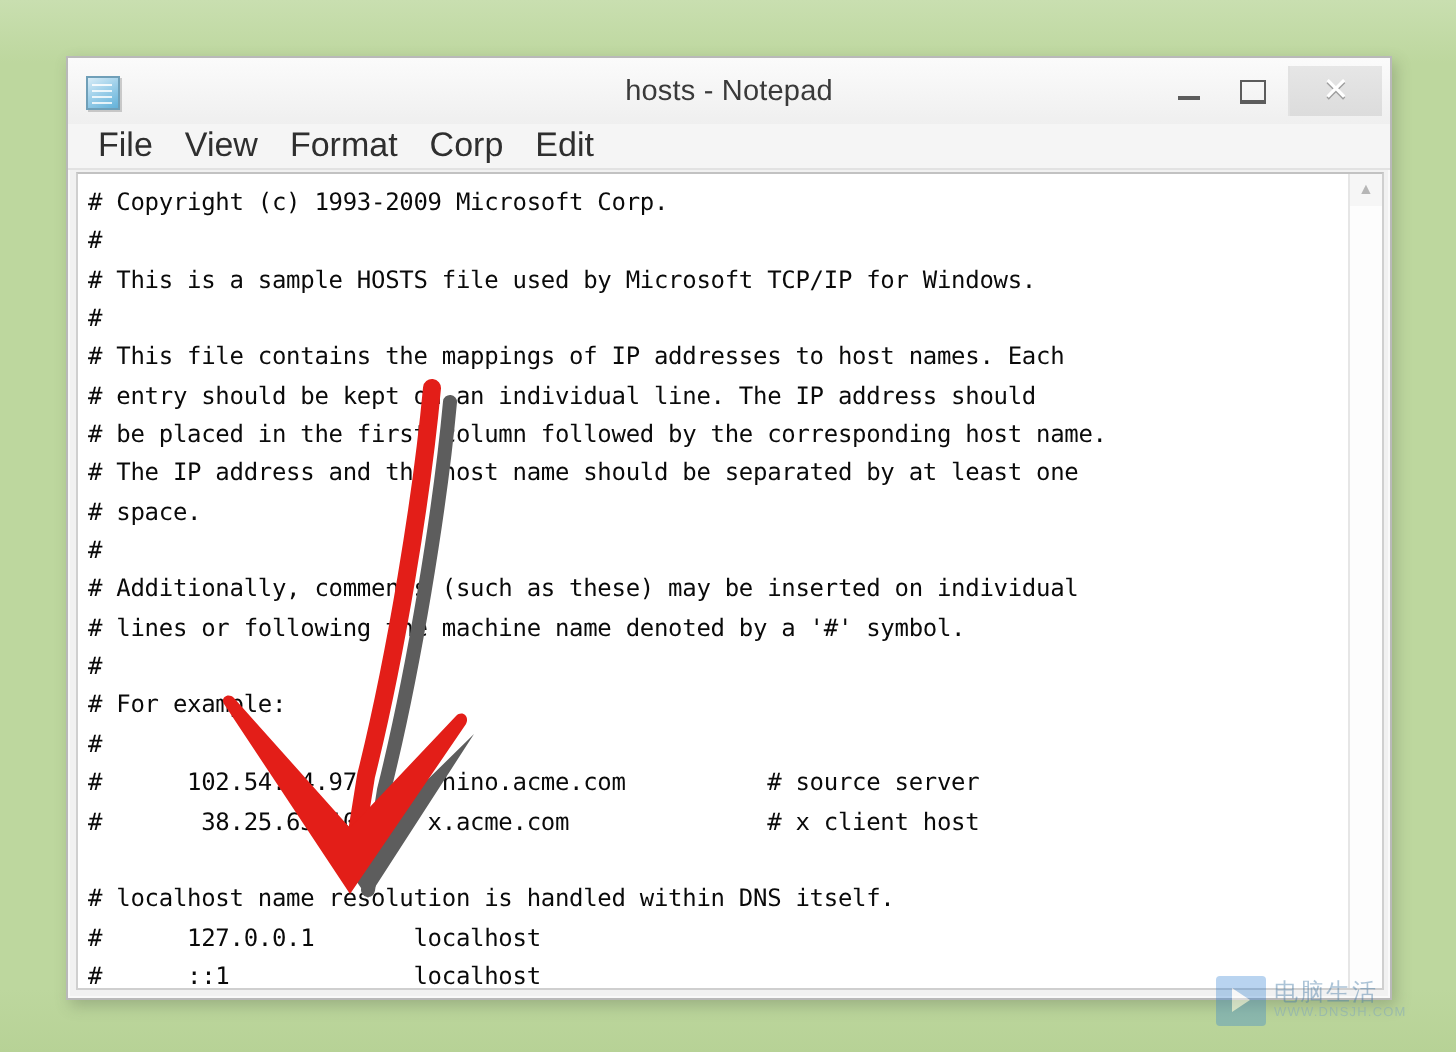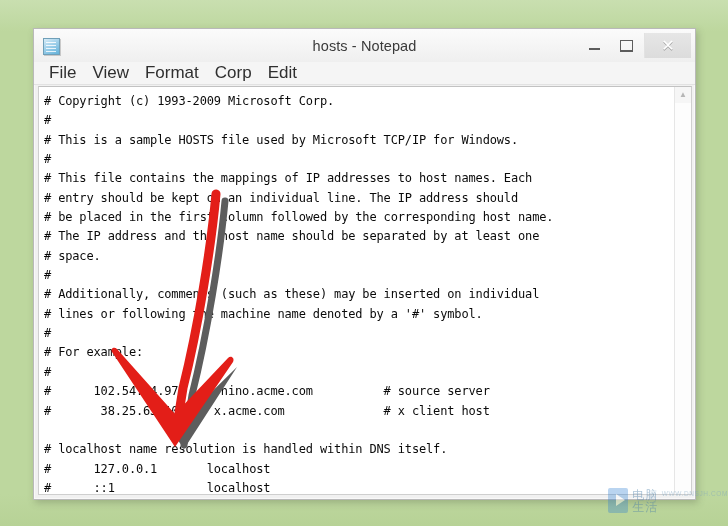--- a/index.html
+++ b/index.html
@@ -175,21 +175,21 @@
     opacity: .75;
   }
   .wm-logo .tri {
     position: absolute;
     left: 8px; top: 6px;
     width: 0; height: 0;
     border-left: 9px solid #ffffff;
     border-top: 6.5px solid transparent;
     border-bottom: 6.5px solid transparent;
   }
-  .wm-text { display: flex; }
+  .wm-text { display: flex; flex-direction: column; }
   .wm-cn {
     font-size: 12px; color: #4a7ea8; line-height: 12px;
     letter-spacing: 1px;
   }
   .wm-en {
     font-size: 6.5px; color: #7ba3c0; line-height: 9px;
     letter-spacing: .6px;
   }
 </style>
 </head>

